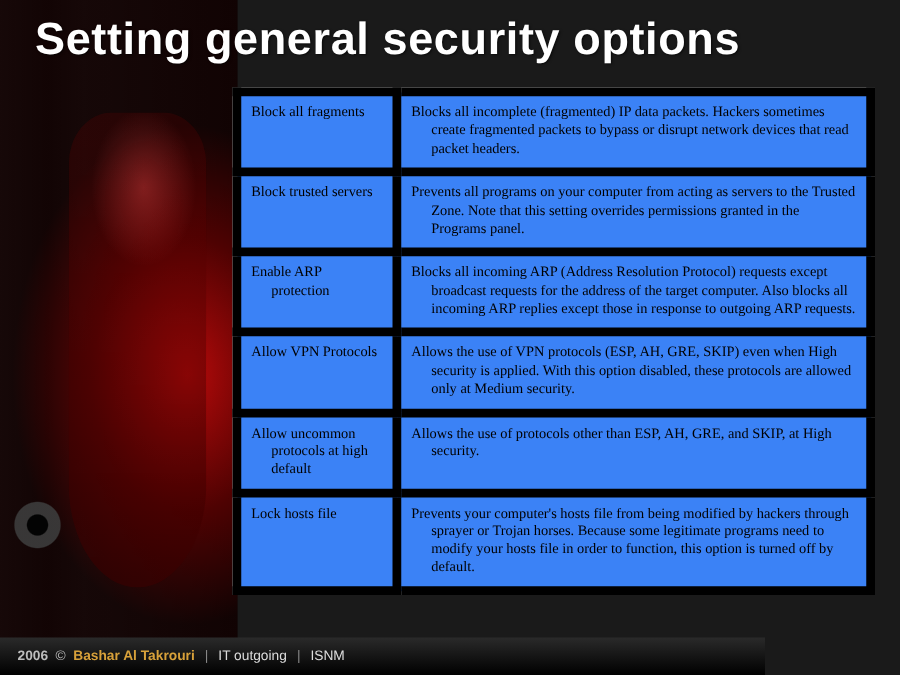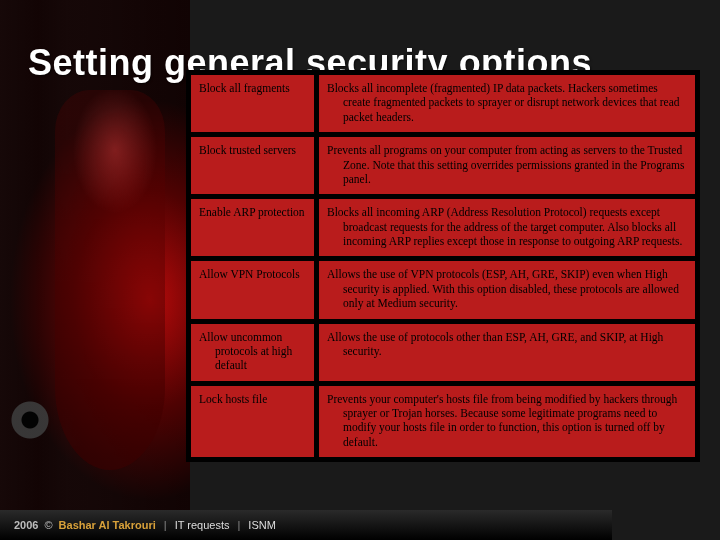--- a/index.html
+++ b/index.html
@@ -32,42 +32,41 @@
   }
   .title {
     position: absolute;
     left: 28px; top: 10px;
     width: 680px;
     color: #fff;
     font-size: 36px;
     font-weight: bold;
     letter-spacing: 0.5px;
     text-shadow: 1px 1px 2px rgba(0,0,0,0.6);
-    margin-top: 32px;
   }
   .table-wrap {
     position: absolute;
     left: 186px; top: 70px;
     width: 514px;
     background: #fff;
   }
   table {
     border-collapse: collapse;
     width: 100%;
     table-layout: fixed;
   }
   td {
-    border: 5px solid #000000;
+    border: 7px solid #000000;
     padding: 6px 8px 8px 8px;
     vertical-align: top;
     font-family: "Times New Roman", Times, serif;
     font-size: 11.5px;
     line-height: 1.25;
     color: #000;
-    background: #b91c1c;
+    background: #3b82f6;
   }
   td.opt { width: 128px; }
   td.desc { width: auto; }
   td.desc .hang {
     padding-left: 16px;
     text-indent: -16px;
     display: block;
   }
   td.opt .hang {
     padding-left: 16px;
@@ -101,21 +100,21 @@
   <div class="title">Setting general security options</div>
 
   <div class="table-wrap">
     <table>
       <tbody>
         <tr>
           <td class="opt">
               <span class="hang">Block all fragments</span>
             </td>
           <td class="desc">
-              <span class="hang">Blocks all incomplete (fragmented) IP data packets. Hackers sometimes create fragmented packets to sprayer or disrupt network devices that read packet headers.</span>
+              <span class="hang">Blocks all incomplete (fragmented) IP data packets. Hackers sometimes create fragmented packets to bypass or disrupt network devices that read packet headers.</span>
             </td>
         </tr>
         <tr>
           <td class="opt">
               <span class="hang">Block trusted servers</span>
             </td>
           <td class="desc">
               <span class="hang">Prevents all programs on your computer from acting as servers to the Trusted Zone. Note that this setting overrides permissions granted in the Programs panel.</span>
             </td>
         </tr>
@@ -153,17 +152,17 @@
         </tr>
       </tbody>
     </table>
   </div>
 
   <div class="footer">
     <span class="year">2006</span>
     <span class="copy">©</span>
     <span class="author">Bashar Al Takrouri</span>
     <span class="sep">|</span>
-    <span class="course">IT requests</span>
+    <span class="course">IT outgoing</span>
     <span class="sep">|</span>
     <span class="org">ISNM</span>
   </div>
 </div>
 
 </body></html>

